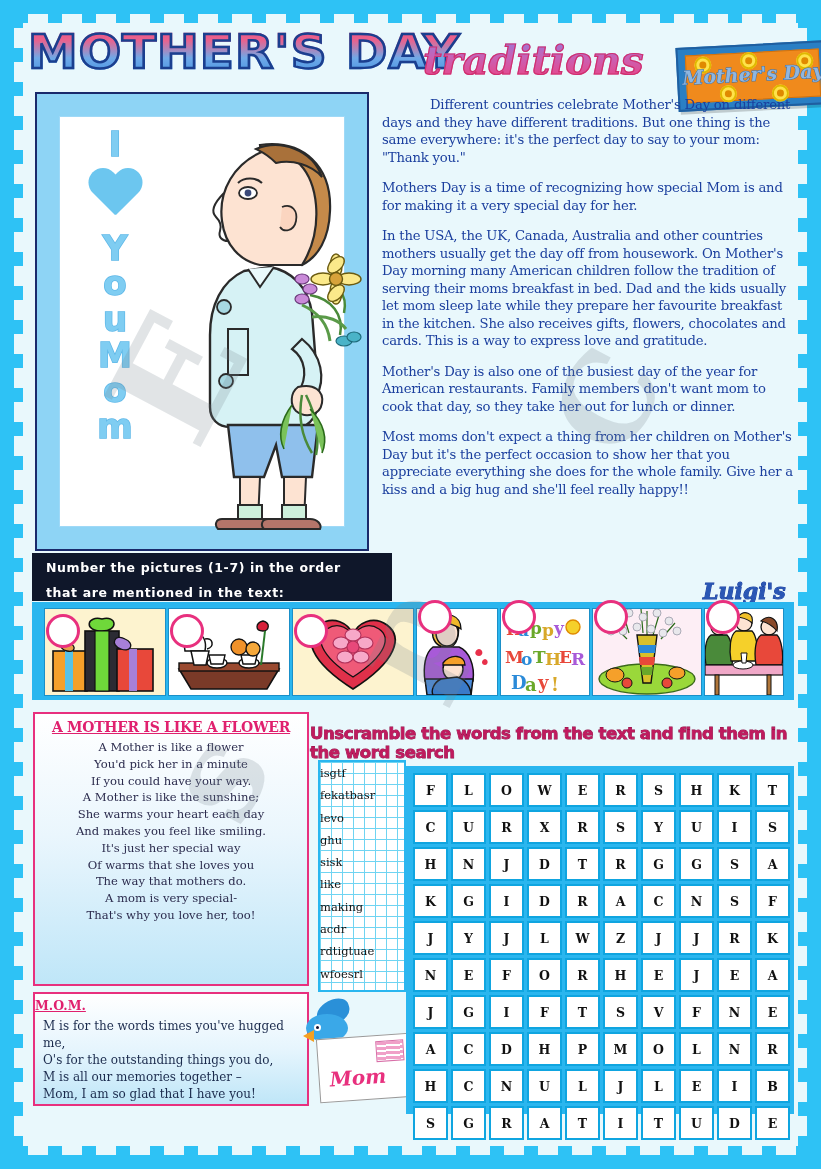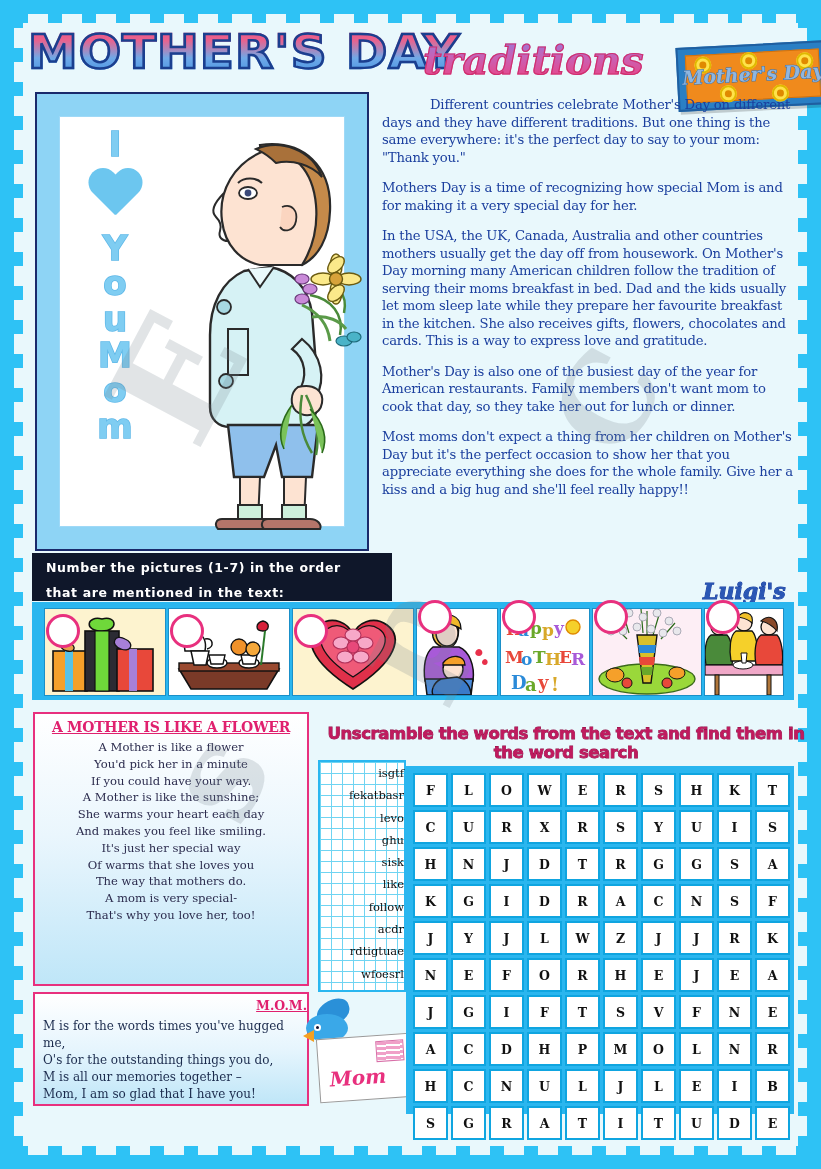--- a/index.html
+++ b/index.html
@@ -117,36 +117,36 @@
     border:2px solid #e8307e;}
   .poem h3{margin:5px 0 4px 0;text-align:center;font-family:"DejaVu Serif",serif;
     font-weight:bold;font-size:14px;color:#e0206e;text-decoration:underline;letter-spacing:-0.3px;}
   .poem .line{text-align:center;font-family:"DejaVu Serif",serif;font-size:11.6px;
     color:#2b2b4d;line-height:16.8px;}
 
   
   .mom{position:absolute;left:33px;top:992px;width:272px;height:110px;
     background:linear-gradient(180deg,#ffffff 0%,#e6f5fd 50%,#bfe6f8 100%);
     border:2px solid #e8307e;}
-  .mom h3{margin:4px 0 5px 0;text-align:right;font-family:"DejaVu Serif",serif;
+  .mom h3{margin:4px 0 5px 0;text-align:left;font-family:"DejaVu Serif",serif;
     font-weight:bold;font-size:12.5px;color:#e0206e;text-decoration:underline;}
   .mom .line{font-family:"DejaVu Serif",serif;font-size:12px;color:#1b2b4d;line-height:17px;padding-left:8px;}
 
   
-  .unsc-title{position:absolute;left:310px;top:724px;width:486px;text-align:center;
+  .unsc-title{position:absolute;left:310px;top:724px;width:486px;
     font-family:"DejaVu Sans",sans-serif;font-weight:bold;font-size:16.5px;
-    color:#c01a5e;-webkit-text-stroke:.8px #8f0f45;paint-order:stroke fill;letter-spacing:-0.4px;padding-left:13px;}
+    color:#c01a5e;-webkit-text-stroke:.8px #8f0f45;paint-order:stroke fill;letter-spacing:-0.4px;}
 
   .wordlist{position:absolute;left:318px;top:760px;width:84px;height:228px;
     background:#ffffff;
     background-image:
       repeating-linear-gradient(to right,#6fd4f2 0 1px, transparent 1px 11px),
       repeating-linear-gradient(to bottom,#6fd4f2 0 1px, transparent 1px 11px);
     border:2px solid #2ab6ef;}
-  .wordlist div{text-align:right;font-family:"DejaVu Serif",serif;font-size:11.5px;
+  .wordlist div{text-align:left;font-family:"DejaVu Serif",serif;font-size:11.5px;
     color:#111;line-height:22.3px;}
 
   .grid{position:absolute;left:406px;top:766px;width:388px;height:348px;background:#2ab6ef;}
   .grid table{border-collapse:separate;border-spacing:3px;margin:4px 0 0 4px;}
   .grid td{width:29px;height:28px;background:#ffffff;border:2px solid #0fa5e0;
     text-align:center;vertical-align:middle;
     font-family:"DejaVu Serif",serif;font-weight:bold;font-size:12.5px;color:#111;}
 
   
   .bird{position:absolute;left:300px;top:1000px;width:60px;height:48px;}
@@ -470,21 +470,21 @@
 
   <div class="unsc-title">Unscramble the words from the text and find them in the word search</div>
 
   <div class="wordlist">
     <div>isgtf</div>
     <div>fekatbasr</div>
     <div>levo</div>
     <div>ghu</div>
     <div>sisk</div>
     <div>like</div>
-    <div>follow</div>
+    <div>making</div>
     <div>acdr</div>
     <div>rdtigtuae</div>
     <div>wfoesrl</div>
   </div>
 
   <div class="grid">
     <table>
         <tbody id="ws-body">
           <tr>
             <td>F</td>

